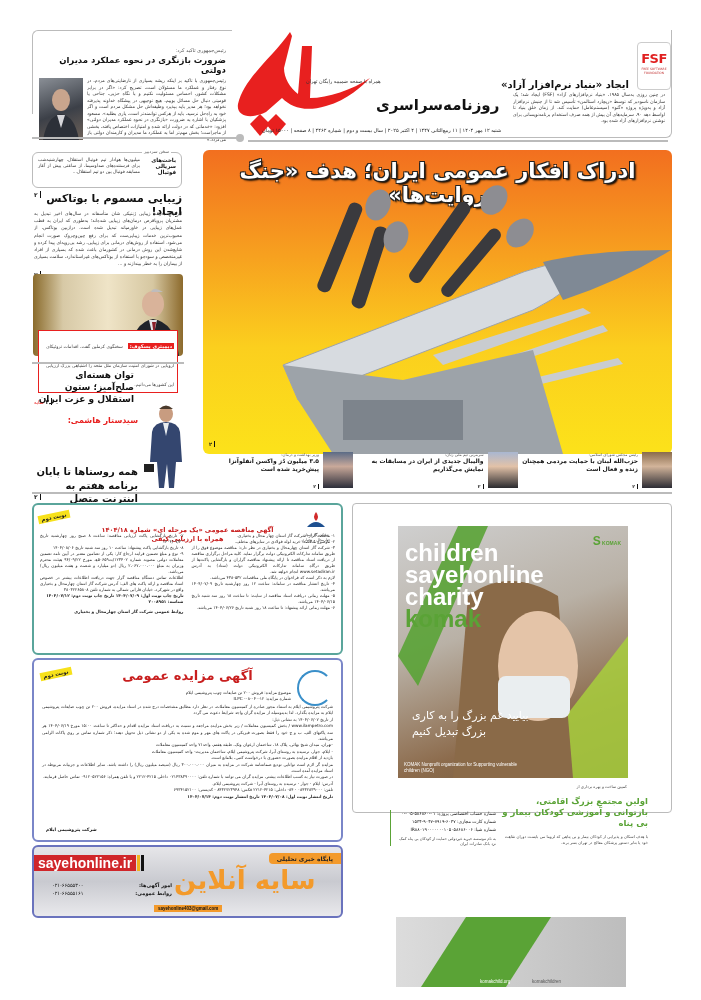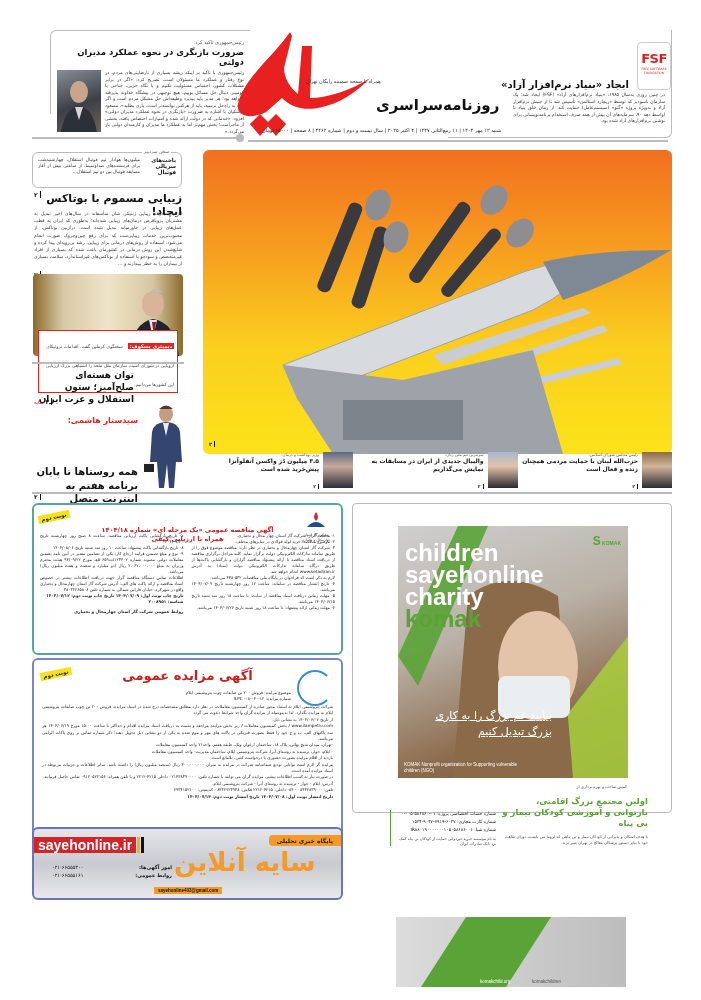--- a/index.html
+++ b/index.html
@@ -30,27 +30,27 @@
 
   
   .komak { position: absolute; left: 352px; top: 503px; width: 320px; height: 310px; border: 1px solid #bbb; border-radius: 4px; background: #fff; overflow: hidden; }
   .komak-img { position: absolute; left: 45px; top: 22px; width: 230px; height: 252px; background: linear-gradient(160deg, #cfcfcf 0%, #b9b1a6 40%, #8c6b4c 75%, #6e5a3e 100%); overflow: hidden; }
   .komak-text { position: absolute; left: 52px; top: 22px; font-family: "Liberation Sans", sans-serif; font-weight: bold; font-size: 24px; line-height: 22px; color: #fff; direction: ltr; text-align: left; }
   .komak-text .g { color: #5aa336; }
 
   
   .ad1 { position: absolute; left: 32px; top: 503px; width: 311px; height: 152px; border: 2px solid #5aa59b; border-radius: 6px; background: #fff; }
   .ad2 { position: absolute; left: 32px; top: 658px; width: 311px; height: 184px; border: 2px solid #7a86c8; border-radius: 6px; background: #fff; }
-  .ad3 { position: absolute; left: 32px; top: 827px; width: 311px; height: 73px; border: 2px solid #6a73bd; border-radius: 6px; background: linear-gradient(180deg, #e6e6e9 0%, #c9cad0 50%, #e9e9ec 100%); overflow: hidden; }
+  .ad3 { position: absolute; left: 32px; top: 845px; width: 311px; height: 73px; border: 2px solid #6a73bd; border-radius: 6px; background: linear-gradient(180deg, #e6e6e9 0%, #c9cad0 50%, #e9e9ec 100%); overflow: hidden; }
   .nobat { position: absolute; background: #f7e11a; font-size: 5.5px; font-weight: bold; padding: 1px 3px; transform: rotate(-12deg); color: #222; }
 </style>
 </head>
 <body>
 
-<div class="abs" style="left:50px; top:30px; width:200px; height:84px; border-left:1.5px solid #bbb; border-top:1.5px solid #bbb; border-radius:6px 0 0 0; padding: 4px 6px;">
+<div class="abs" style="left:32px; top:30px; width:200px; height:84px; border-left:1.5px solid #bbb; border-top:1.5px solid #bbb; border-radius:6px 0 0 0; padding: 12px 6px;">
   <div class="kicker" style="margin-top:4px;">رئیس‌جمهوری تاکید کرد:</div>
   <div style="font-size:8.5px; font-weight:bold; margin:2px 0 3px;">ضرورت بازنگری در نحوه عملکرد مدیران دولتی</div>
   <div style="display:flex; gap:4px;">
     <div class="small" style="flex:1; font-size:4.6px; line-height:6.5px; max-height:72px; overflow:hidden;">رئیس‌جمهوری با تاکید بر اینکه ریشه بسیاری از نارضایتی‌های مردم، در نوع رفتار و عملکرد ما مسئولان است، تصریح کرد: «اگر در برابر مشکلات کشور، احساس مسئولیت نکنیم و با نگاه حزبی، جناحی یا قومیتی دنبال حل مسائل بوییم، هیچ توجیهی در پیشگاه خداوند پذیرفته نخواهد بود؛ هر مدیر باید بپذیرد وظیفه‌اش حل مشکل مردم است و اگر خود به راه‌حل نرسید، باید از هرکس توانمندتر است، یاری بطلبد». مسعود پزشکیان با اشاره به ضرورت «بازنگری در نحوه عملکرد مدیران دولتی» افزود: «خدماتی که در دولت ارائه شده و امتیازات اختصاص یافته، بخشی از ماجراست؛ بخش مهم‌تر اما به عملکرد ما مدیران و کارمندان دولتی باز می‌گردد.»</div>
     <div style="width:44px; height:62px; background:linear-gradient(160deg,#8a8f96,#3c4048 55%,#6d6158); flex:none;">
       <svg width="44" height="62" viewBox="0 0 44 62">
           <ellipse cx="22" cy="22" rx="9" ry="11" fill="#c9a58d"></ellipse>
           <path d="M4 62 Q8 38 22 36 Q36 38 40 62Z" fill="#2c3038"></path>
           <path d="M18 37 L22 50 L26 37Z" fill="#d6d6da"></path>
         </svg>
@@ -119,20 +119,21 @@
       <path d="M23 21 L26 34 L29 21Z" fill="#e8ecf0"></path>
       <rect x="4" y="62" width="10" height="8" fill="#222"></rect>
     </svg>
 </div>
 <div class="abs" style="left:34px; top:416px; width:104px; color:#e8201f; font-size:8px; font-weight:bold; text-align:right;">سیدستار هاشمی:</div>
 <div class="abs" style="left:34px; top:429px; width:104px; font-size:10px; font-weight:bold; line-height:13.5px; text-align:right;margin-top:36px;">همه روستاها تا پایان برنامه هفتم به اینترنت متصل می‌شود</div>
 <div class="abs" style="left:34px; top:484px;"><span class="pg">۲</span></div>
 <div class="hline" style="left:32px; top:492px; width:640px;"></div>
 
 <div class="hero">
+  <h1>ادراک افکار عمومی ایران؛ هدف «جنگ روایت‌ها»</h1>
   <svg width="469" height="304" viewBox="0 0 469 304" style="position:absolute; left:0; top:0;">
     <g fill="#3a3a3e">
       <rect x="130" y="50" width="14" height="95" rx="6" transform="rotate(22 137 97)"></rect>
       <rect x="160" y="75" width="14" height="85" rx="6" transform="rotate(18 167 117)"></rect>
       <rect x="230" y="45" width="14" height="95" rx="6" transform="rotate(35 237 92)"></rect>
       <rect x="262" y="70" width="13" height="85" rx="6" transform="rotate(40 268 112)"></rect>
     </g>
     <g fill="#8d8d92">
       <ellipse cx="175" cy="55" rx="12" ry="16" transform="rotate(22 175 55)"></ellipse>
       <ellipse cx="193" cy="87" rx="12" ry="16" transform="rotate(18 193 87)"></ellipse>
@@ -256,21 +257,21 @@
 
 <div class="komak">
   <div class="komak-img">
     <svg width="230" height="252" viewBox="0 0 230 252" style="position:absolute; left:0; top:0;">
       <path d="M0 130 L60 0 L90 0 L20 160Z" fill="#5aa336" opacity="0.9"></path>
       <path d="M120 252 L230 110 L230 252Z" fill="#a8cf3d" opacity="0.85"></path>
       <path d="M70 70 Q110 40 160 70 L175 252 L55 252Z" fill="#8a6a48"></path>
       <ellipse cx="140" cy="140" rx="40" ry="55" fill="#e4c4a8"></ellipse>
       <rect x="100" y="150" width="72" height="42" rx="8" fill="#eaeef0"></rect>
     </svg>
-    <div style="position:absolute; left:14px; top:182px; width:140px; color:#fff; font-size:11px; line-height:16px; text-align:right;text-decoration:underline;">بیایید غم بزرگ را به کاری بزرگ تبدیل کنیم</div>
+    <div style="position:absolute; left:14px; top:182px; width:140px; color:#fff; font-size:11px; line-height:16px; text-align:left;">بیایید غم بزرگ را به کاری بزرگ تبدیل کنیم</div>
     <div style="position:absolute; left:6px; bottom:4px; width:120px; color:#fff; direction:ltr; text-align:left; font-family:'Liberation Sans',sans-serif; font-size:4.5px; line-height:6px;">KOMAK Nonprofit organization for Supporting vulnerable children (NGO)</div>
   </div>
   <div class="komak-text" style="top:38px;">
     <div>children</div>
       <div>sayehonline</div>
       <div>charity</div>
       <div class="g">komak</div>
   </div>
   <div style="position:absolute; right:50px; top:30px; direction:ltr; font-family:'Liberation Sans',sans-serif; font-size:5px; color:#5aa336; font-weight:bold;"><span style="font-size:12px;">S</span> <span>KOMAK</span></div>
   <div style="position:absolute; right:44px; top:280px; font-size:4px; color:#444;">کمپین ساخت و بهره برداری از</div>

